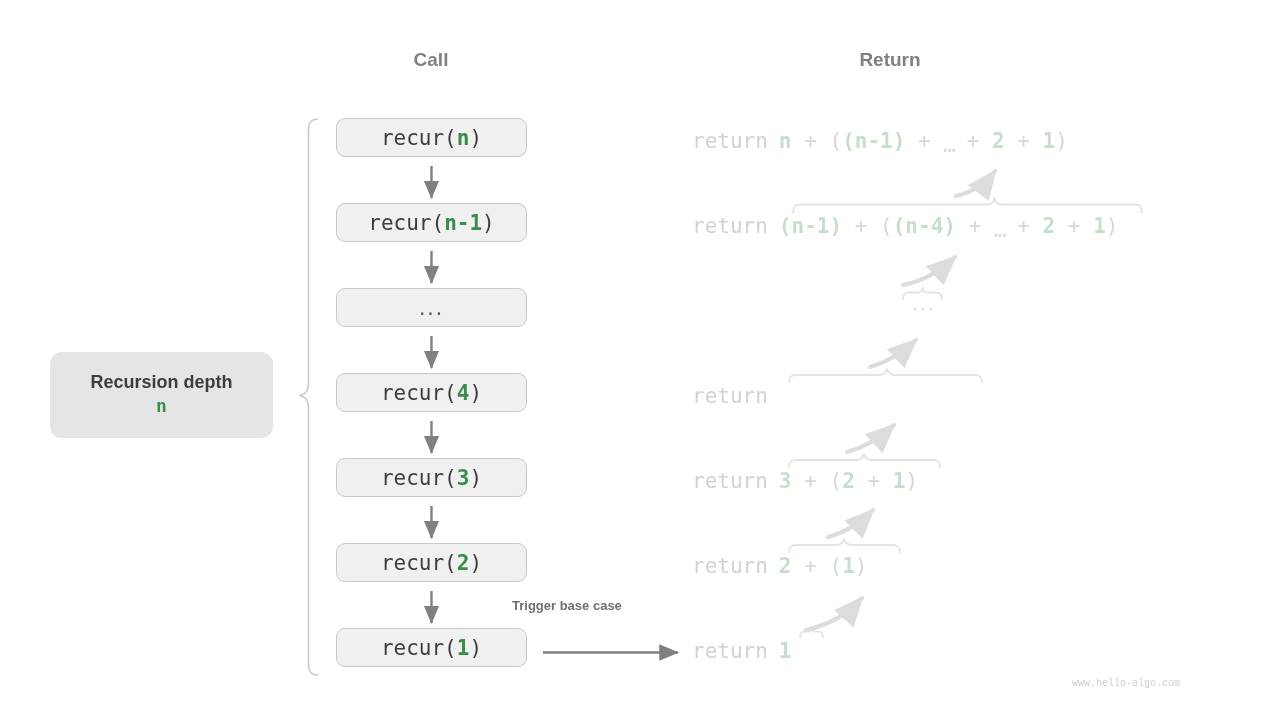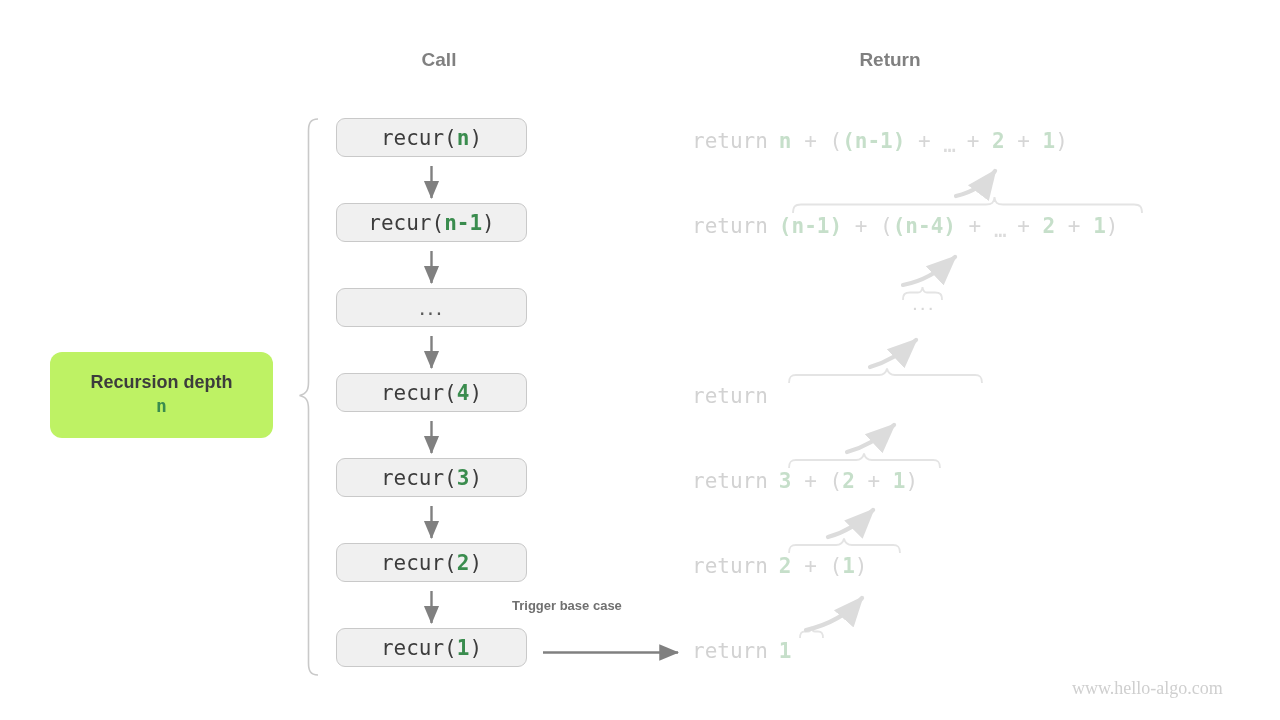--- a/index.html
+++ b/index.html
@@ -26,21 +26,21 @@
   .col-header {
     position: absolute;
     font-family: "Liberation Sans", sans-serif;
     font-size: 19px;
     font-weight: bold;
     color: #808080;
     text-align: center;
     white-space: nowrap;
     transform: translateX(-50%);
   }
-  #header-call  { left: 431px; top: 49px; margin-left: 8px; }
+  #header-call  { left: 431px; top: 49px; }
   #header-return{ left: 890px; top: 49px; }
 
   
   .call-box {
     position: absolute;
     left: 336px;
     width: 191px;
     height: 39px;
     box-sizing: border-box;
     background: #f0f0f0;
@@ -63,21 +63,21 @@
     letter-spacing: 2px;
   }
 
   
   #depth-box {
     position: absolute;
     left: 50px;
     top: 352px;
     width: 223px;
     height: 86px;
-    background: #bef264;
+    background: #e5e5e5;
     border-radius: 12px;
     display: flex;
     flex-direction: column;
     align-items: center;
     justify-content: center;
   }
   #depth-title {
     font-family: "Liberation Sans", sans-serif;
     font-size: 18px;
     font-weight: bold;
@@ -133,22 +133,22 @@
     color: #d8d8d8;
     letter-spacing: 2px;
     white-space: nowrap;
   }
 
   
   #watermark {
     position: absolute;
     left: 1072px;
     top: 678px;
-    font-family: Liberation Serif, serif;
-    font-size: 18px;
+    font-family: Liberation Mono, monospace;
+    font-size: 10px;
     color: #cfcfcf;
     white-space: nowrap;
   }
 
   svg.overlay {
     position: absolute;
     left: 0; top: 0;
     width: 1280px;
     height: 720px;
     pointer-events: none;

